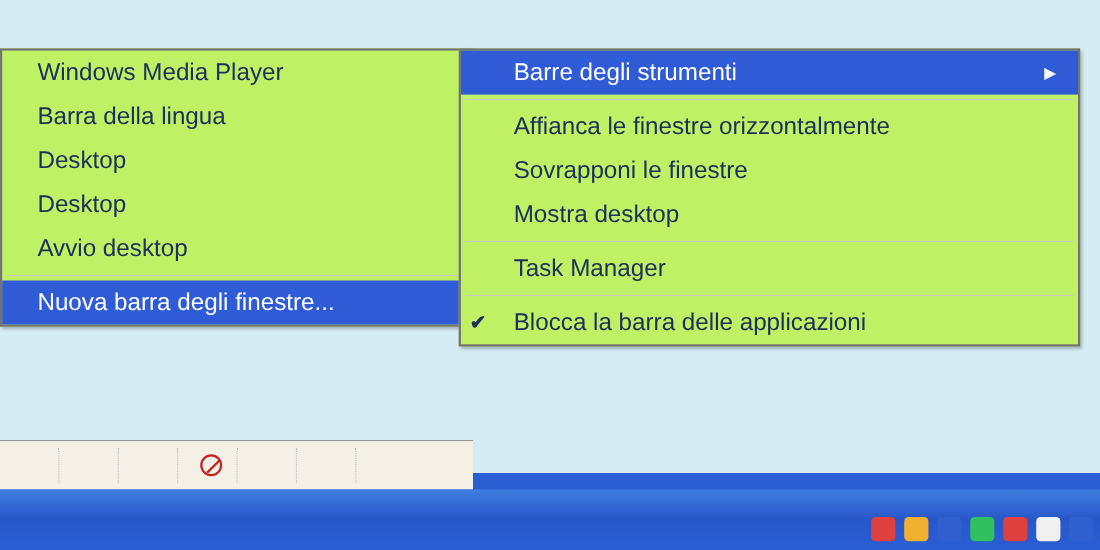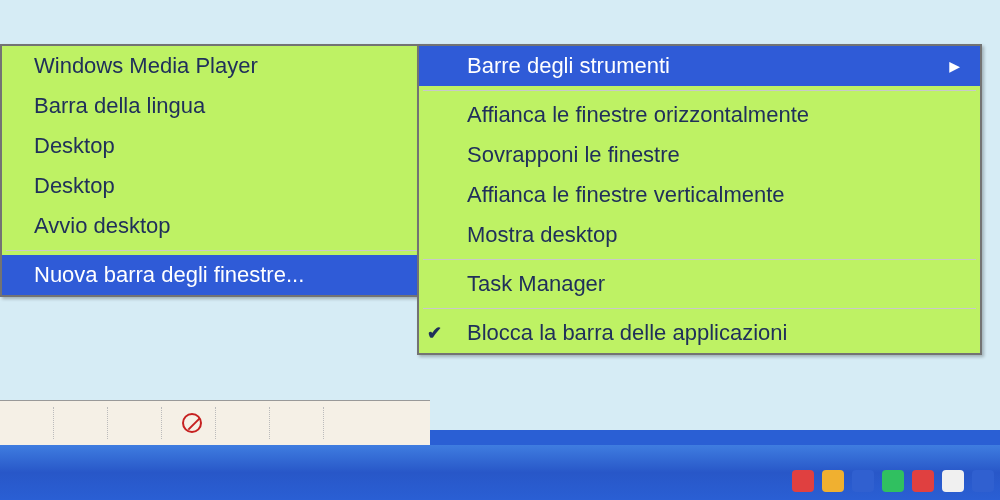--- a/index.html
+++ b/index.html
@@ -180,23 +180,20 @@
     <span class="submenu-arrow">▶</span>
   </div>
   <div class="menu-sep"></div>
   <div class="menu-item">
     <span>Affianca le finestre orizzontalmente</span>
   </div>
   <div class="menu-item">
     <span>Sovrapponi le finestre</span>
   </div>
   <div class="menu-item">
-    <span>Affianca le finestre verticalmente</span>
-  </div>
-  <div class="menu-item">
     <span>Mostra desktop</span>
   </div>
   <div class="menu-sep"></div>
   <div class="menu-item">
     <span>Task Manager</span>
   </div>
   <div class="menu-sep"></div>
   <div class="menu-item">
     <span class="checkmark">✔</span>
     <span>Blocca la barra delle applicazioni</span>

